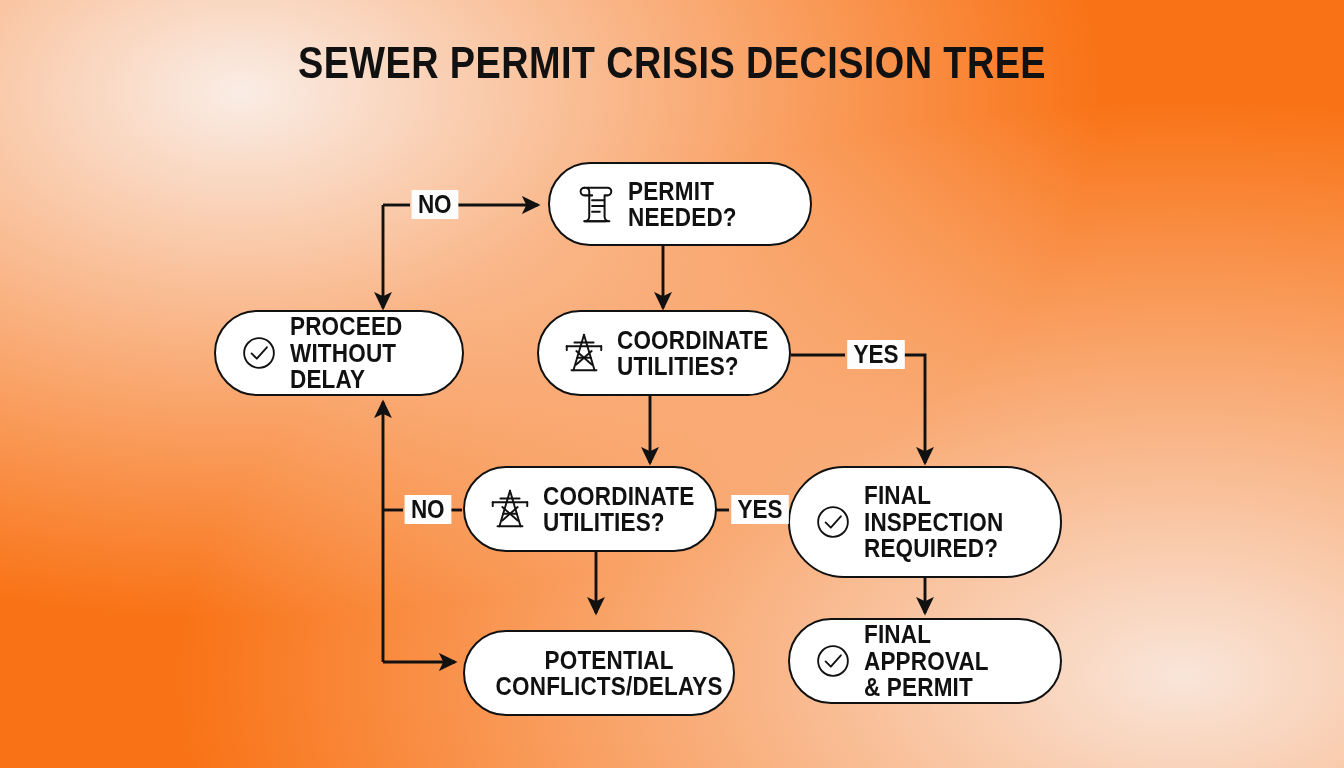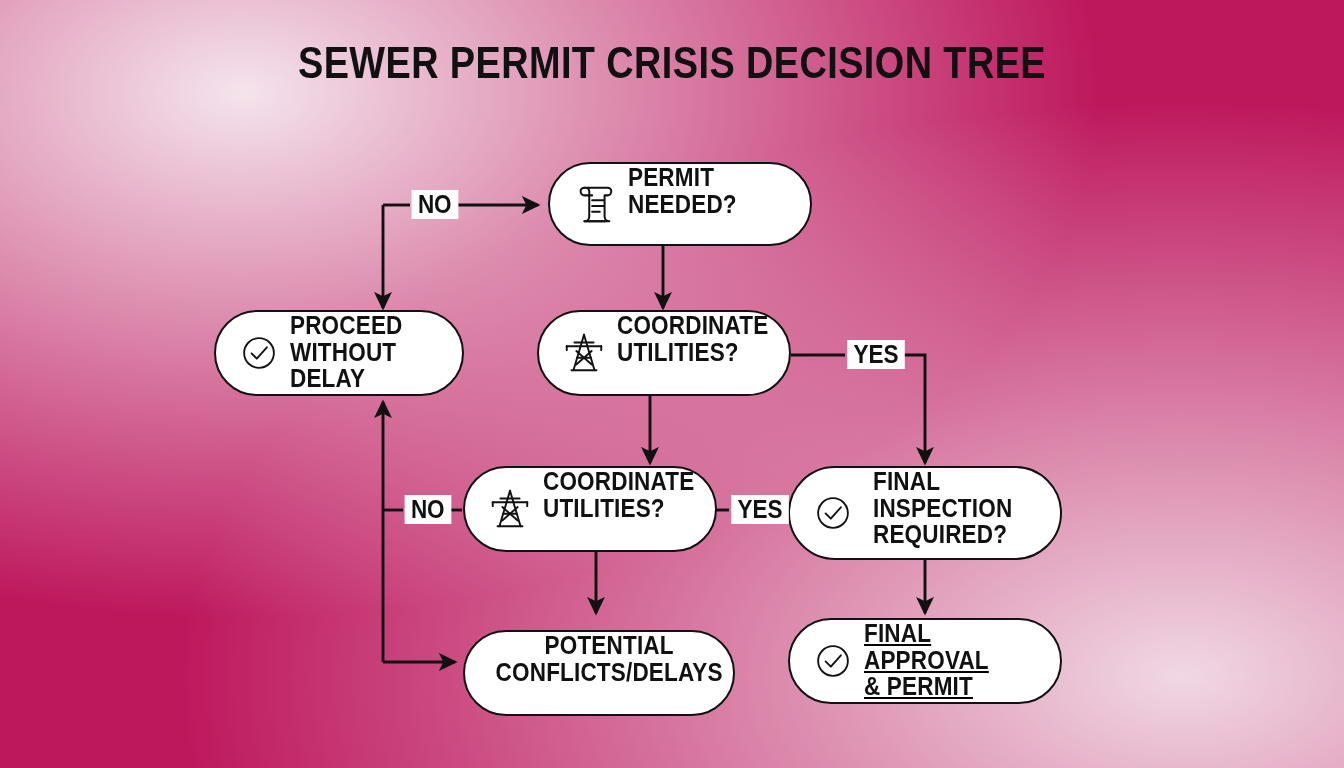--- a/index.html
+++ b/index.html
@@ -8,21 +8,21 @@
     padding: 0;
     background: #ffffff;
   }
   body {
     font-family: "Liberation Sans", sans-serif;
   }
   #canvas {
     position: relative;
     width: 1344px;
     height: 768px;
-    background: #be185d;
+    background: #f97316;
     overflow: hidden;
   }
   
   #canvas::before {
     content: "";
     position: absolute;
     inset: 0;
     pointer-events: none;
     background:
       radial-gradient(ellipse at 18% 12%, rgba(250,250,252,0.9) 0%, rgba(253,253,253,0) 55%),
@@ -57,20 +57,21 @@
   }
 
   
   .node {
     position: absolute;
     box-sizing: border-box;
     border: 2.6px solid #111111;
     border-radius: 999px;
     background: #ffffff;
     display: flex;
+    align-items: center;
     z-index: 3;
   }
   .node .node-icon {
     flex: 0 0 auto;
     display: flex;
     align-items: center;
     justify-content: center;
     margin-left: 22px;
     margin-right: 10px;
   }
@@ -218,37 +219,37 @@
         <path d="M32 22 L16 36"></path>
         <path d="M17 29 h14"></path>
         <path d="M6 17 v4"></path>
         <path d="M42 17 v4"></path>
       </svg>
     </span>
     <span class="node-label">COORDINATE
 UTILITIES?</span>
   </div>
 
-  <div class="node" id="node-final-inspection-required" style="left:788px; top:466px; width:274px; height:94px;gap:9px;">
+  <div class="node" id="node-final-inspection-required" style="left:788px; top:466px; width:274px; height:112px;">
     <span class="node-icon">
       <svg width="42" height="42" viewBox="0 0 48 48" fill="none" stroke="#111111" stroke-width="2.1" stroke-linecap="round" stroke-linejoin="round">
         <circle cx="24" cy="24" r="17"></circle>
         <path d="M15.5 24.5 L21.5 30.5 L33 17.5"></path>
       </svg>
     </span>
     <span class="node-label">FINAL INSPECTION
 REQUIRED?</span>
   </div>
 
   <div class="node no-icon" id="node-potential-conflicts-delays" style="left:463px; top:618px; width:272px; height:86px;margin-top:12px;">
     <span class="node-label">POTENTIAL
 CONFLICTS/DELAYS</span>
   </div>
 
-  <div class="node" id="node-final-approval-permit" style="left:788px; top:618px; width:274px; height:86px;text-decoration:underline;">
+  <div class="node" id="node-final-approval-permit" style="left:788px; top:618px; width:274px; height:86px;">
     <span class="node-icon">
       <svg width="42" height="42" viewBox="0 0 48 48" fill="none" stroke="#111111" stroke-width="2.1" stroke-linecap="round" stroke-linejoin="round">
         <circle cx="24" cy="24" r="17"></circle>
         <path d="M15.5 24.5 L21.5 30.5 L33 17.5"></path>
       </svg>
     </span>
     <span class="node-label">FINAL APPROVAL
 &amp; PERMIT</span>
   </div>
 

